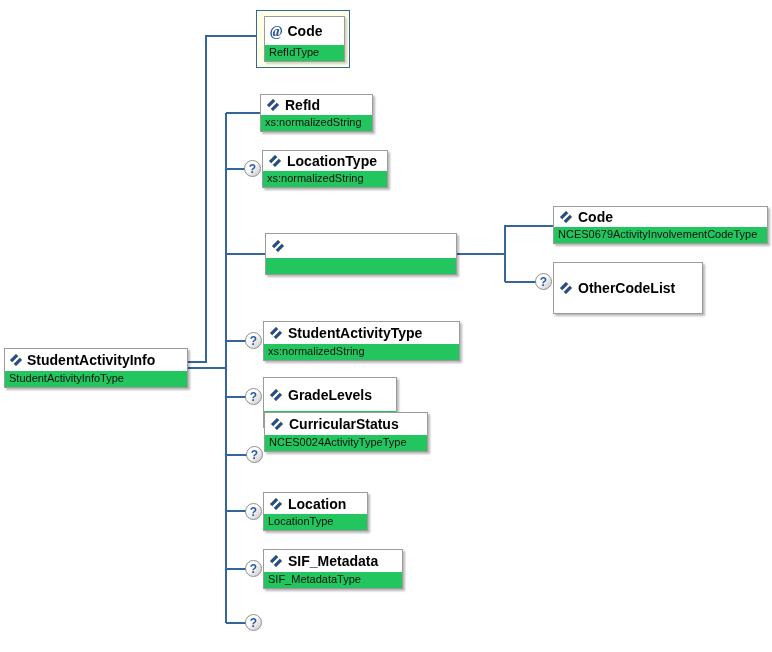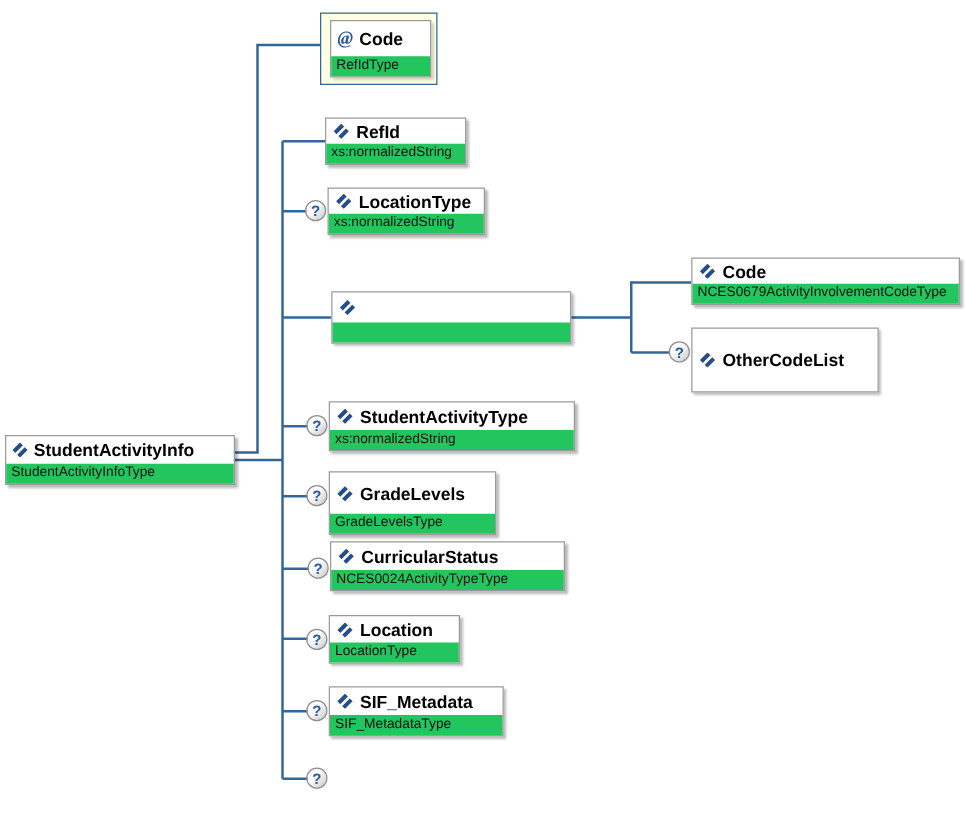--- a/index.html
+++ b/index.html
@@ -175,21 +175,21 @@
             <path d="M1 6 L7 0 L9.3 2.3 L3.3 8.3 Z" fill="#1e4e99"></path>
             <path d="M4.7 9.7 L10.7 3.7 L13 6 L7 12 Z" fill="#1e4e99"></path>
             <path d="M3.3 8.3 L9.3 2.3 L10.7 3.7 L4.7 9.7 Z" fill="#fff"></path>
           </svg>
         </span>
       <span>GradeLevels</span>
     </div>
     <div class="band">GradeLevelsType</div>
   </div>
 
-  <div class="node" style="left:264px;top:433px;width:188px;height:40px">
+  <div class="node" style="left:264px;top:412px;width:164px;height:40px">
     <div class="head">
       <span class="eicon">
           <svg width="14" height="12" viewBox="0 0 14 12">
             <path d="M1 6 L7 0 L13 6 L7 12 Z" fill="#f0b400"></path>
             <path d="M1 6 L7 0 L9.3 2.3 L3.3 8.3 Z" fill="#1e4e99"></path>
             <path d="M4.7 9.7 L10.7 3.7 L13 6 L7 12 Z" fill="#1e4e99"></path>
             <path d="M3.3 8.3 L9.3 2.3 L10.7 3.7 L4.7 9.7 Z" fill="#fff"></path>
           </svg>
         </span>
       <span>CurricularStatus</span>

